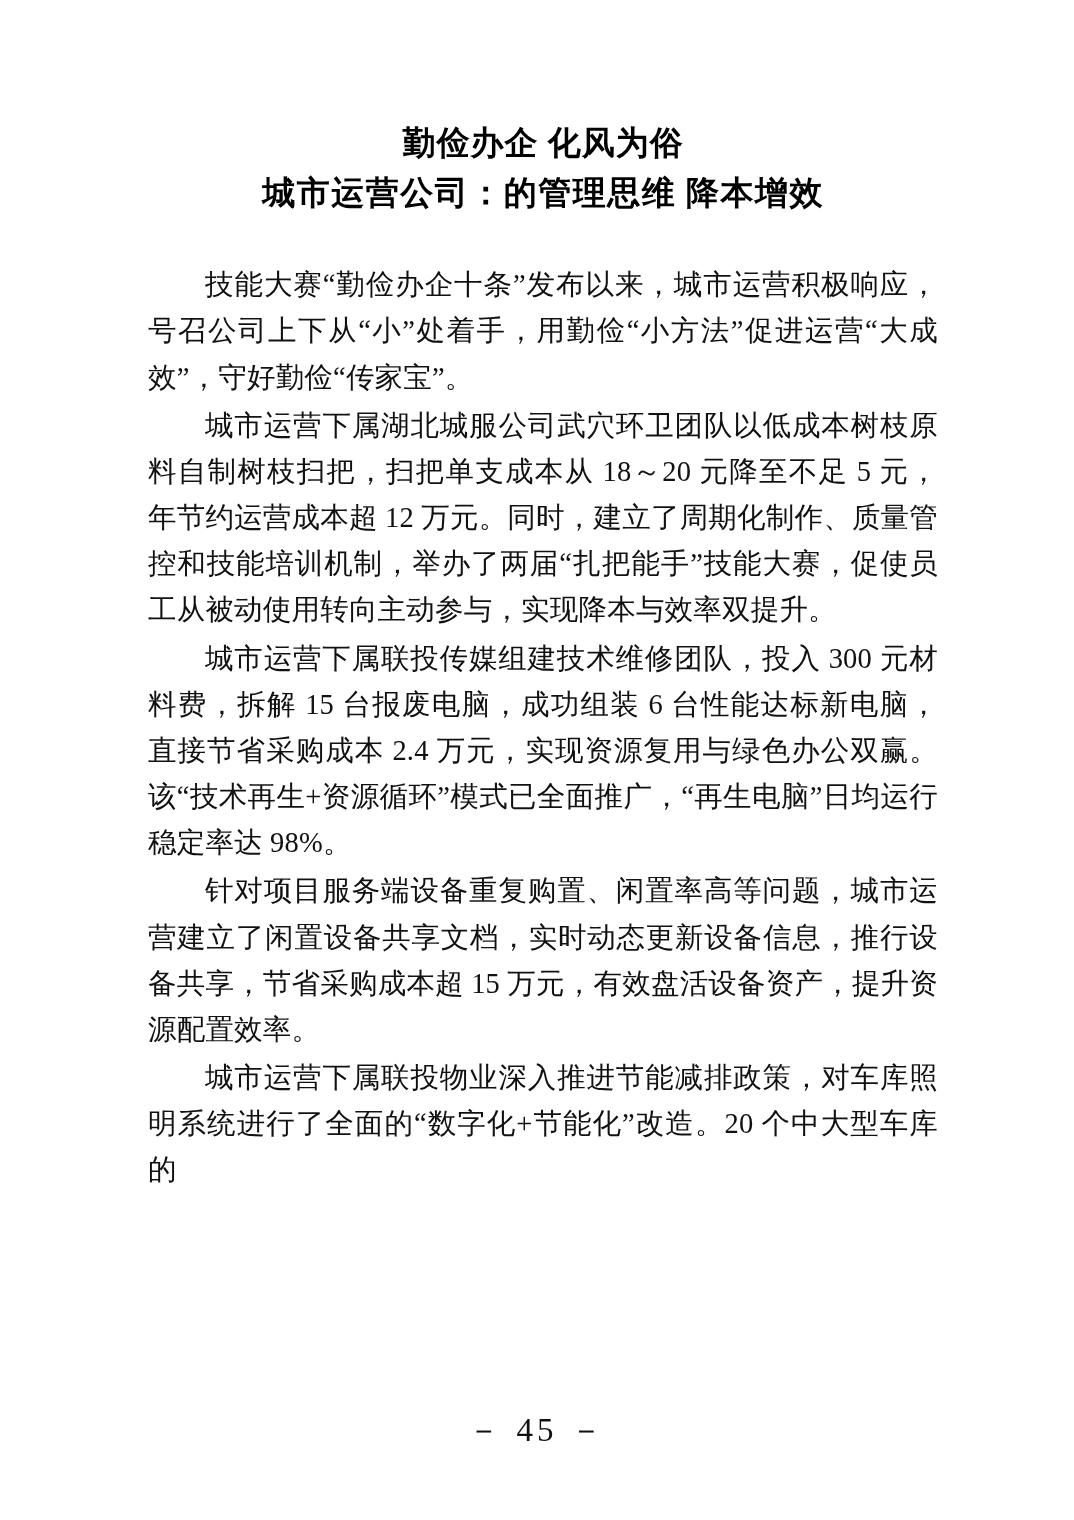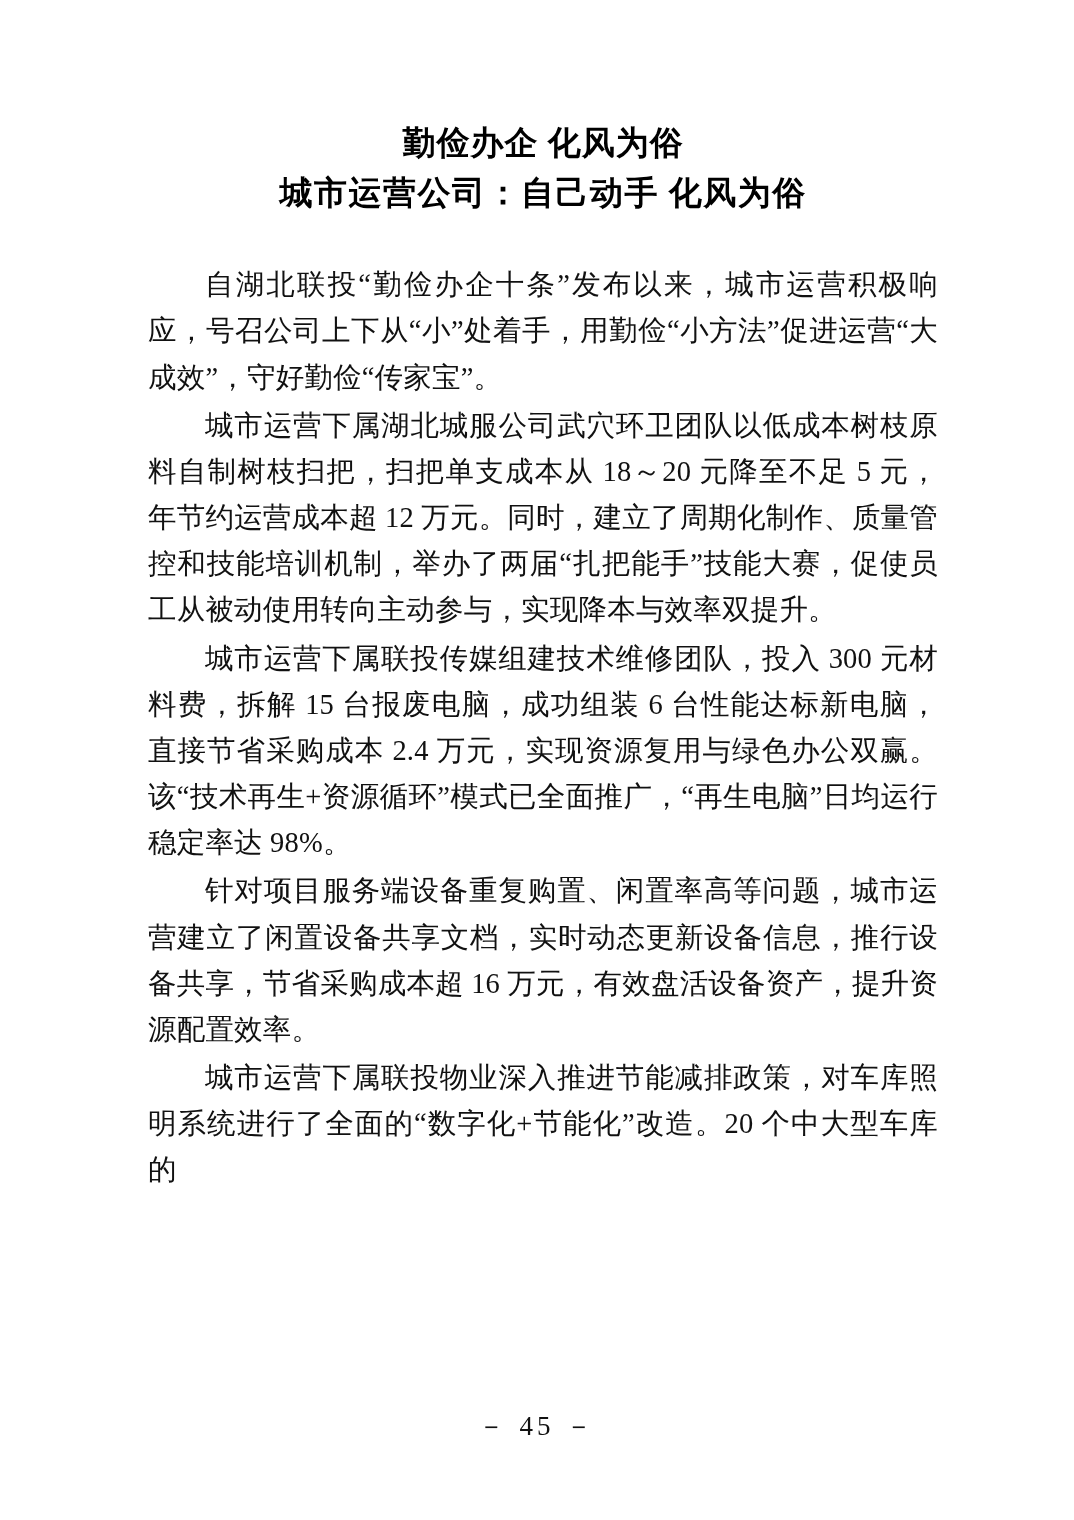--- a/index.html
+++ b/index.html
@@ -46,38 +46,38 @@
     margin: 0 0 2px 0;
     letter-spacing: 0.2px;
     color: #111;
   }
   .page-number {
     position: absolute;
     left: 0;
     right: 0;
     top: 1408px;
     text-align: center;
-    font-size: 27px;
+    font-size: 33px;
     letter-spacing: 4px;
     color: #111;
   }
 </style>
 </head>
 <body>
 
 <div class="page">
   <div class="content">
 
     <div class="title-block">
       <div class="title-line">勤俭办企 化风为俗</div>
-      <div class="title-line second">城市运营公司：自己动手 化风为俗</div>
+      <div class="title-line second">城市运营公司：的管理思维 降本增效</div>
     </div>
 
-    <p class="para">自湖北联投“勤俭办企十条”发布以来，城市运营积极响应，号召公司上下从“小”处着手，用勤俭“小方法”促进运营“大成效”，守好勤俭“传家宝”。</p>
+    <p class="para">技能大赛“勤俭办企十条”发布以来，城市运营积极响应，号召公司上下从“小”处着手，用勤俭“小方法”促进运营“大成效”，守好勤俭“传家宝”。</p>
     <p class="para">城市运营下属湖北城服公司武穴环卫团队以低成本树枝原料自制树枝扫把，扫把单支成本从 18～20 元降至不足 5 元，年节约运营成本超 12 万元。同时，建立了周期化制作、质量管控和技能培训机制，举办了两届“扎把能手”技能大赛，促使员工从被动使用转向主动参与，实现降本与效率双提升。</p>
     <p class="para">城市运营下属联投传媒组建技术维修团队，投入 300 元材料费，拆解 15 台报废电脑，成功组装 6 台性能达标新电脑，直接节省采购成本 2.4 万元，实现资源复用与绿色办公双赢。该“技术再生+资源循环”模式已全面推广，“再生电脑”日均运行稳定率达 98%。</p>
-    <p class="para">针对项目服务端设备重复购置、闲置率高等问题，城市运营建立了闲置设备共享文档，实时动态更新设备信息，推行设备共享，节省采购成本超 16 万元，有效盘活设备资产，提升资源配置效率。</p>
+    <p class="para">针对项目服务端设备重复购置、闲置率高等问题，城市运营建立了闲置设备共享文档，实时动态更新设备信息，推行设备共享，节省采购成本超 15 万元，有效盘活设备资产，提升资源配置效率。</p>
     <p class="para">城市运营下属联投物业深入推进节能减排政策，对车库照明系统进行了全面的“数字化+节能化”改造。20 个中大型车库的</p>
 
   </div>
 
   <div class="page-number">－ 45 －</div>
 </div>
 
 </body></html>

